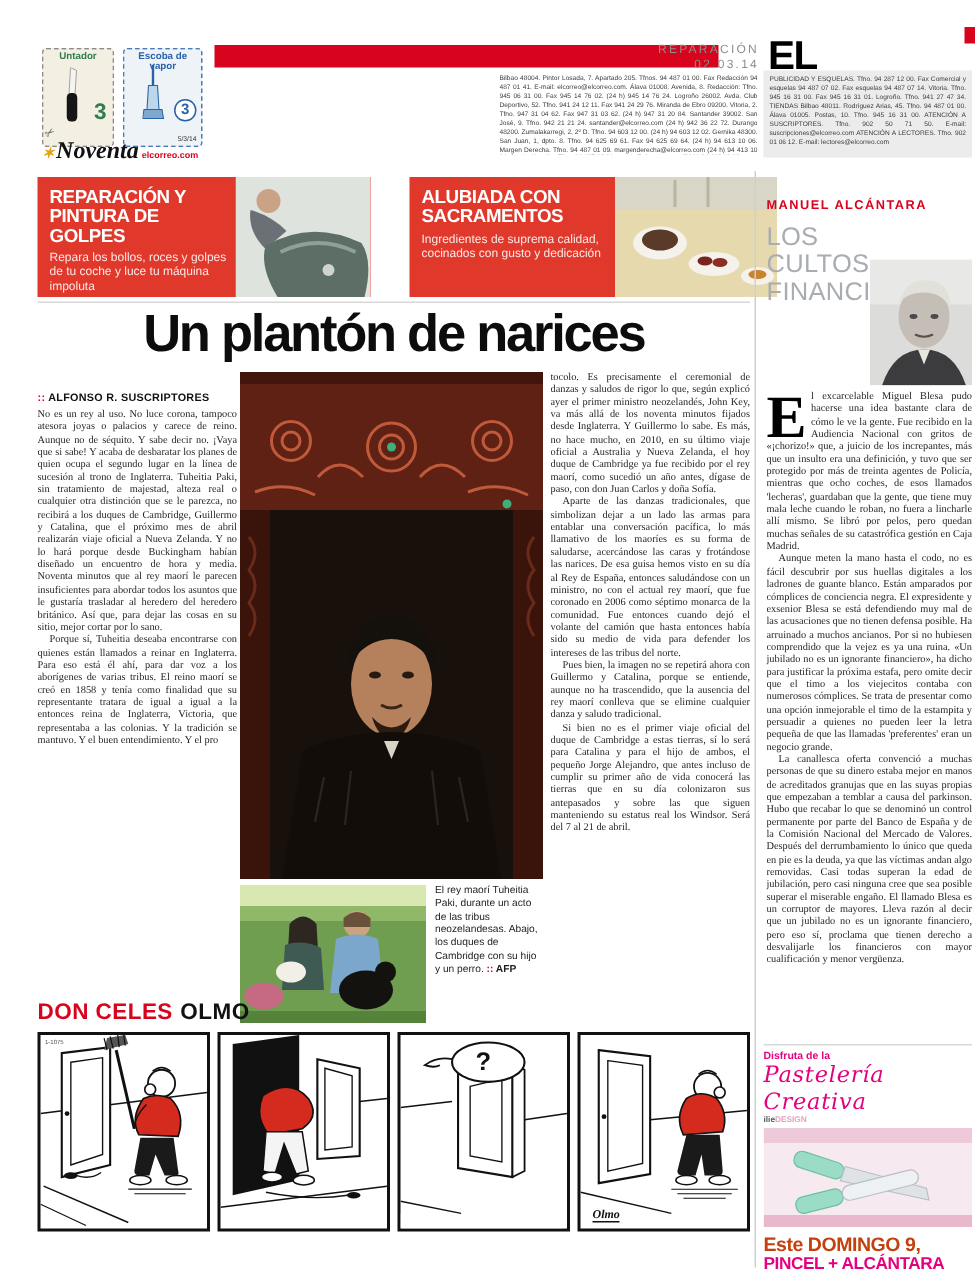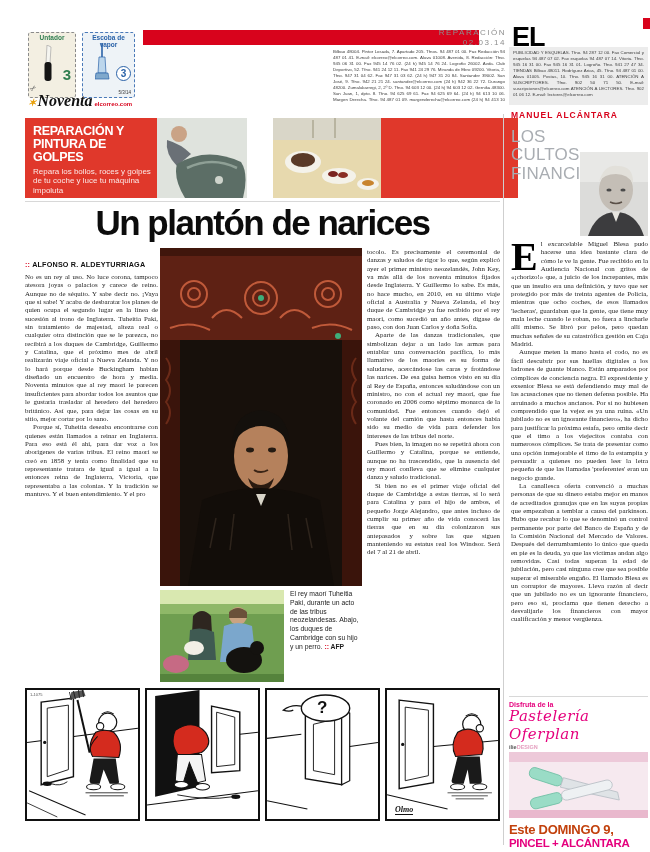--- a/index.html
+++ b/index.html
@@ -51,21 +51,21 @@
   .col1 .bodytext { margin-top:4px; }
   .bodytext p + p { text-indent:8px; }
   .photo-main { position:absolute; left:160px; top:248px; width:202px; height:338px; overflow:hidden; background:#17100b; }
   .photo-family { position:absolute; left:160px; top:590px; width:124px; height:92px; overflow:hidden; }
   .caption { position:absolute; left:290px; top:590px; width:72px; font-size:6.8px; line-height:1.3; color:#1d1d1d; }
   .caption .credit { font-weight:900; }
   .caption .credit .marks { color:#d8031c; }
   .col3 { position:absolute; left:367px; top:248px; width:133px; height:435px; overflow:hidden; }
   .vrule { position:absolute; left:503px; top:114px; width:1px; height:731px; background:#cfcfcf; }
   
-  .opinion { position:absolute; left:511px; top:110px; width:137px; }
+  .opinion { position:absolute; left:511px; top:131px; width:137px; }
   .op-author { font-size:8.5px; font-weight:900; color:#d8031c; letter-spacing:1px; }
   .op-head { position:relative; height:120px; }
   .op-title { position:absolute; left:0; top:8px; width:86px; font-size:17px; line-height:1.08; color:#a9adb2; font-weight:400; letter-spacing:.2px; }
   .op-photo { position:absolute; right:0; top:32px; width:68px; height:84px; overflow:hidden; }
   .op-body { height:450px; overflow:hidden; }
   .dropcap { float:left; font-family:"Liberation Serif", serif; font-size:40px; line-height:32px; font-weight:900; color:#000; margin:1px 3px 0 0; }
   
   .comic-head { position:absolute; left:25px; top:666px; font-size:15px; font-weight:900; letter-spacing:.3px; }
   .comic-head .t1 { color:#d8031c; } .comic-head .t2 { color:#111; margin-left:5px; }
   .comic-row { position:absolute; left:25px; top:688px; display:flex; gap:5px; }
@@ -141,20 +141,24 @@
           <rect width="90" height="80" fill="#dfe3dd"></rect>
           <circle cx="22" cy="16" r="8" fill="#caa386"></circle>
           <path d="M10 22 Q24 26 34 36 L20 48 Q8 36 10 22 Z" fill="#6a7076"></path>
           <path d="M20 46 Q50 28 84 44 Q92 56 86 80 L28 80 Q16 60 20 46 Z" fill="#5c6e66"></path>
           <path d="M30 50 Q55 38 80 50" stroke="#8fa096" stroke-width="2.5" fill="none"></path>
           <circle cx="62" cy="62" r="4" fill="#cfd4cc"></circle>
         </svg>
       </div>
     </div>
     <div class="promo promo-2">
+      <div class="promo-text">
+        <div class="promo-title">ALUBIADA CON SACRAMENTOS</div>
+        <div class="promo-sub">Ingredientes de suprema calidad, cocinados con gusto y dedicación</div>
+      </div>
       <div class="promo-img">
         <svg width="108" height="80" viewBox="0 0 108 80">
           <rect width="108" height="80" fill="#e7d9ae"></rect>
           <rect width="108" height="22" fill="#d9d6c8"></rect>
           <line x1="40" y1="2" x2="40" y2="20" stroke="#b8b4a0" stroke-width="2"></line>
           <line x1="62" y1="0" x2="62" y2="20" stroke="#b8b4a0" stroke-width="2"></line>
           <ellipse cx="30" cy="44" rx="18" ry="11" fill="#f4f2ea"></ellipse>
           <ellipse cx="30" cy="42" rx="12" ry="7" fill="#5a3a28"></ellipse>
           <ellipse cx="66" cy="58" rx="17" ry="8" fill="#f4f2ea"></ellipse>
           <ellipse cx="60" cy="56" rx="5" ry="3" fill="#7a2420"></ellipse>
@@ -165,21 +169,21 @@
       </div>
     </div>
   </div>
   <div class="rule-under-promo"></div>
 
   <h1 class="headline">Un plantón de narices</h1>
 
   <div class="col1">
     <div class="byline">
       <span class="marks">::</span>
-      <span>ALFONSO R. ALDEYTURRIAGA</span>
+      <span>ALFONSO R. SUSCRIPTORES</span>
     </div>
     <div class="bodytext">
       <p>No es un rey al uso. No luce corona, tampoco atesora joyas o palacios y carece de reino. Aunque no de séquito. Y sabe decir no. ¡Vaya que si sabe! Y acaba de desbaratar los planes de quien ocupa el segundo lugar en la línea de sucesión al trono de Inglaterra. Tuheitia Paki, sin tratamiento de majestad, alteza real o cualquier otra distinción que se le parezca, no recibirá a los duques de Cambridge, Guillermo y Catalina, que el próximo mes de abril realizarán viaje oficial a Nueva Zelanda. Y no lo hará porque desde Buckingham habían diseñado un encuentro de hora y media. Noventa minutos que al rey maorí le parecen insuficientes para abordar todos los asuntos que le gustaría trasladar al heredero del heredero británico. Así que, para dejar las cosas en su sitio, mejor cortar por lo sano.</p>
       <p>Porque sí, Tuheitia deseaba encontrarse con quienes están llamados a reinar en Inglaterra. Para eso está él ahí, para dar voz a los aborígenes de varias tribus. El reino maorí se creó en 1858 y tenía como finalidad que su representante tratara de igual a igual a la entonces reina de Inglaterra, Victoria, que representaba a las colonias. Y la tradición se mantuvo. Y el buen entendimiento. Y el pro</p>
     </div>
   </div>
 
   <div class="photo-main">
     <svg width="202" height="338" viewBox="0 0 202 338">
       <rect width="202" height="338" fill="#17100b"></rect>
@@ -270,20 +274,23 @@
         </svg>
       </div>
     </div>
     <div class="op-body bodytext">
       <p><span class="dropcap">E</span><span>l excarcelable Miguel Blesa pudo hacerse una idea bastante clara de cómo le ve la gente. Fue recibido en la Audiencia Nacional con gritos de «¡chorizo!» que, a juicio de los increpantes, más que un insulto era una definición, y tuvo que ser protegido por más de treinta agentes de Policía, mientras que ocho coches, de esos llamados 'lecheras', guardaban que la gente, que tiene muy mala leche cuando le roban, no fuera a lincharle allí mismo. Se libró por pelos, pero quedan muchas señales de su catastrófica gestión en Caja Madrid.</span></p>
       <p>Aunque meten la mano hasta el codo, no es fácil descubrir por sus huellas digitales a los ladrones de guante blanco. Están amparados por cómplices de conciencia negra. El expresidente y exsenior Blesa se está defendiendo muy mal de las acusaciones que no tienen defensa posible. Ha arruinado a muchos ancianos. Por si no hubiesen comprendido que la vejez es ya una ruina. «Un jubilado no es un ignorante financiero», ha dicho para justificar la próxima estafa, pero omite decir que el timo a los viejecitos contaba con numerosos cómplices. Se trata de presentar como una opción inmejorable el timo de la estampita y persuadir a quienes no pueden leer la letra pequeña de que las llamadas 'preferentes' eran un negocio grande.</p>
       <p>La canallesca oferta convenció a muchas personas de que su dinero estaba mejor en manos de acreditados granujas que en las suyas propias que empezaban a temblar a causa del parkinson. Hubo que recabar lo que se denominó un control permanente por parte del Banco de España y de la Comisión Nacional del Mercado de Valores. Después del derrumbamiento lo único que queda en pie es la deuda, ya que las víctimas andan algo removidas. Casi todas superan la edad de jubilación, pero casi ninguna cree que sea posible superar el miserable engaño. El llamado Blesa es un corruptor de mayores. Lleva razón al decir que un jubilado no es un ignorante financiero, pero eso sí, proclama que tienen derecho a desvalijarle los financieros con mayor cualificación y menor vergüenza.</p>
     </div>
   </div>
 
+  <div class="comic-head">
+    <span class="t1">DON CELES</span><span class="t2">OLMO</span>
+  </div>
 
   <div class="comic-row">
     <div class="panel">
       <span class="panel-code">1-1075</span>
       <svg viewBox="0 0 110 128">
         <line x1="0" y1="52" x2="110" y2="38" stroke="#111" stroke-width="1"></line>
         <polygon points="14,12 46,8 46,86 14,94" fill="#fff" stroke="#111" stroke-width="1.4"></polygon>
         <polygon points="20,18 41,15 41,79 20,86" fill="none" stroke="#111" stroke-width="0.9"></polygon>
         <circle cx="17.5" cy="52" r="1.6" fill="#111"></circle>
         <line x1="2" y1="100" x2="58" y2="124" stroke="#111" stroke-width="1"></line>
@@ -361,21 +368,21 @@
             <line x1="68" y1="108" x2="96" y2="108"></line>
           </g>
       </svg>
       <span class="signature">Olmo</span>
     </div>
   </div>
 
   <div class="ad-pastry">
     <div class="ap-rule"></div>
     <div class="ap-kicker">Disfruta de la</div>
-    <div class="ap-script">Pastelería Oferplan</div>
+    <div class="ap-script">Pastelería Creativa</div>
     <div class="ap-brand">
       <span>ilie</span><span class="d">DESIGN</span>
     </div>
     <div class="ap-photo">
       <svg width="139" height="66" viewBox="0 0 139 66">
         <rect width="139" height="66" fill="#f6e9ef"></rect>
         <rect width="139" height="10" fill="#edc9d9"></rect>
         <rect y="58" width="139" height="8" fill="#e9b8cd"></rect>
         <g transform="rotate(18 70 36)">
           <rect x="18" y="30" width="34" height="11" rx="5" fill="#9adcc6" stroke="#6fbfa4" stroke-width="0.8"></rect>

